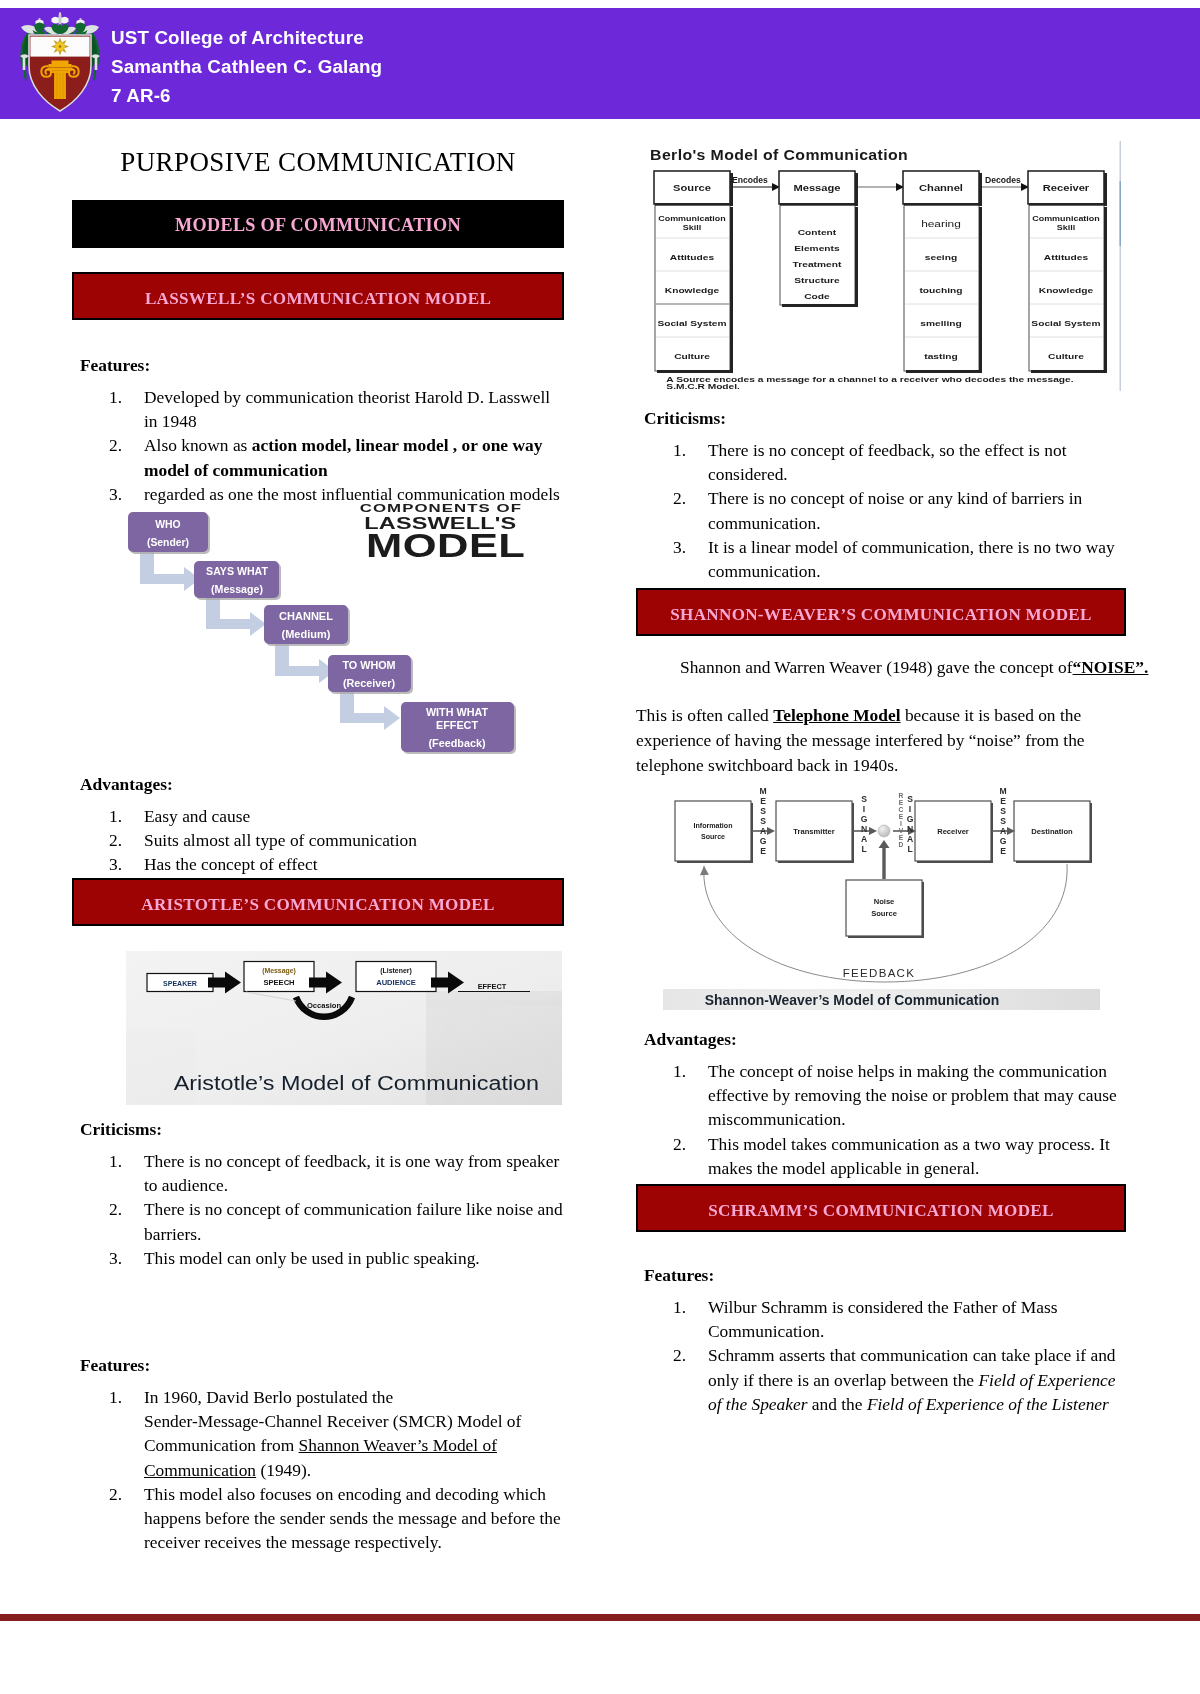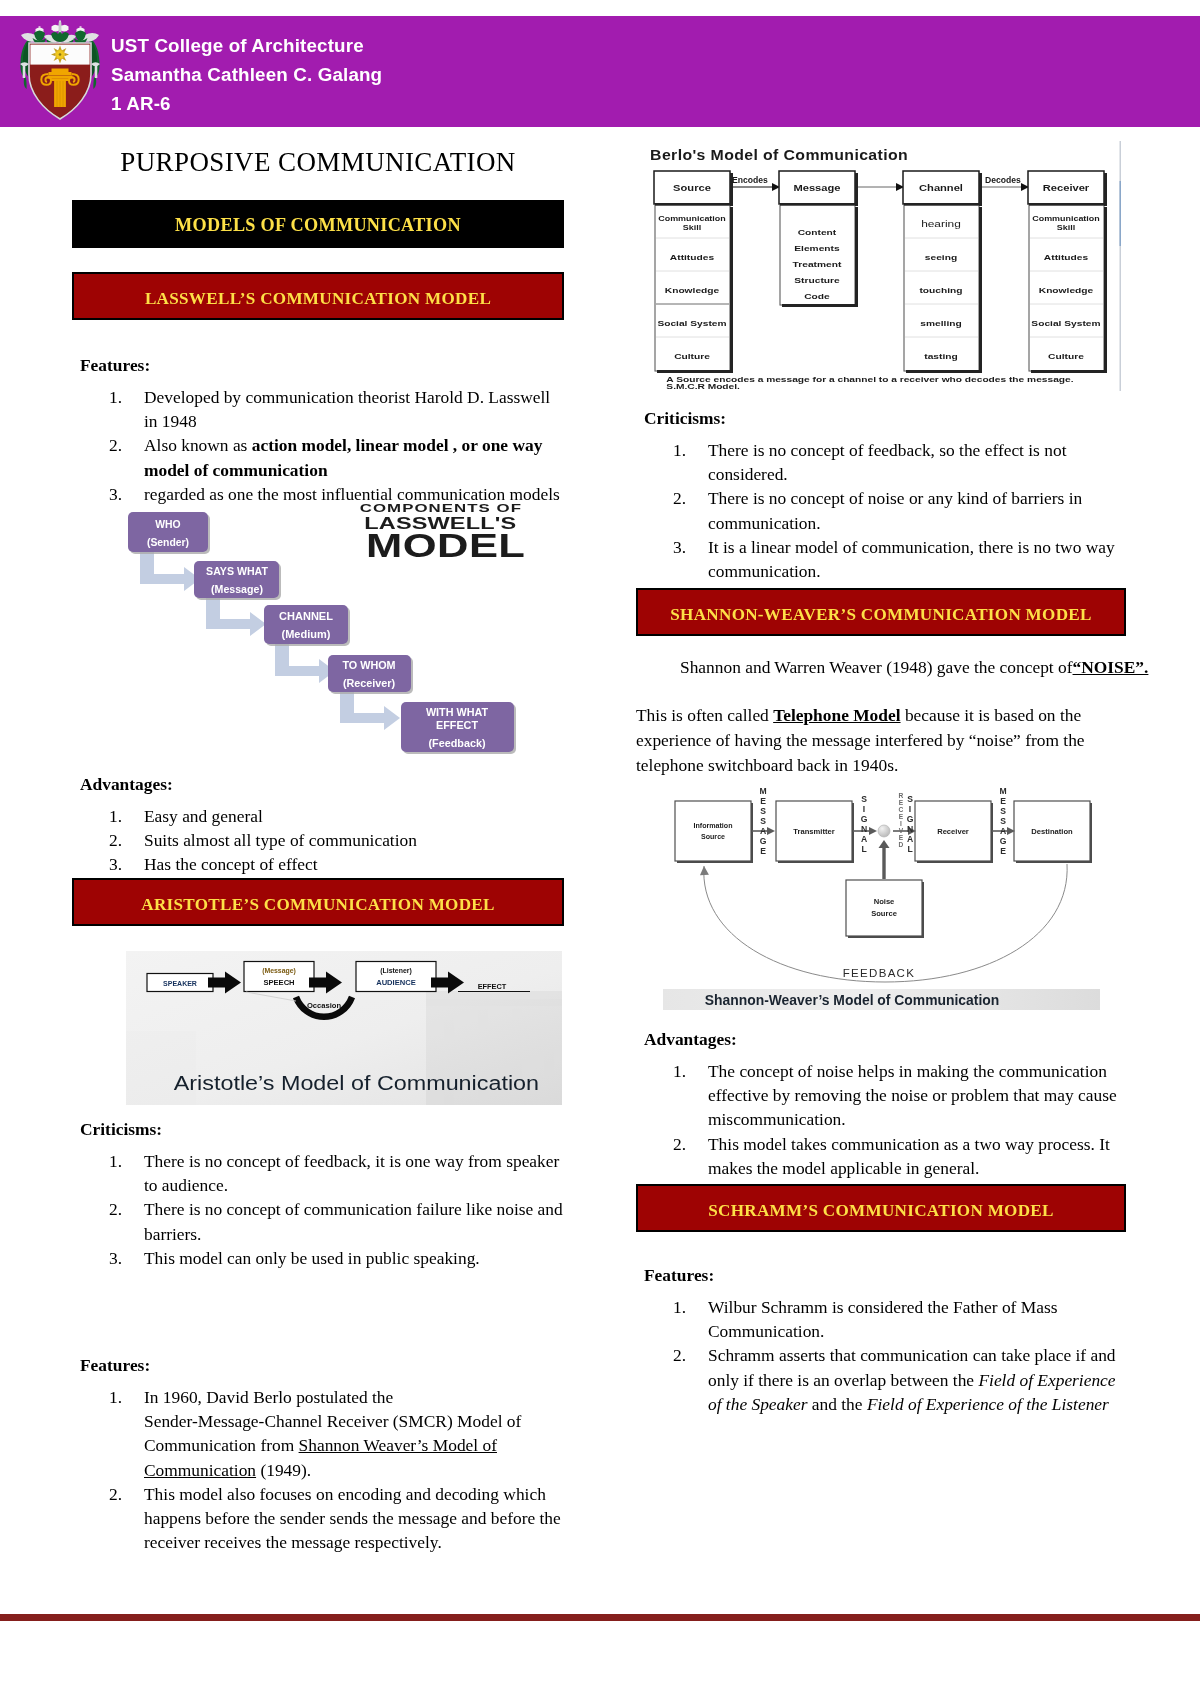--- a/index.html
+++ b/index.html
@@ -1,32 +1,32 @@
 <!DOCTYPE html>
 <html><head>
 <meta charset="utf-8">
 <title>Purposive Communication Notes</title>
 <style>
   html,body{margin:0;padding:0;}
   body{width:1200px;height:1694px;background:#ffffff;font-family:"Liberation Serif",serif;overflow:hidden;}
   .page{position:relative;width:1200px;height:1694px;}
   
-  .header{position:absolute;left:0;top:16px;width:1200px;height:111px;background:#a21caf;}
+  .header{position:absolute;left:0;top:8px;width:1200px;height:111px;background:#6d28d9;}
   .header-texts{position:absolute;left:111px;top:16px;color:#ffffff;font-family:"Liberation Sans",sans-serif;font-weight:bold;}
   .header-line{font-size:18.8px;line-height:28.8px;letter-spacing:0.15px;}
   .crest{position:absolute;left:19px;top:4px;width:82px;height:102px;}
   
   .bottom-rule{position:absolute;left:0;top:1614px;width:1200px;height:7px;background:#851f1d;}
   
   .colL{position:absolute;left:72px;top:0;width:492px;height:1694px;}
   .colR{position:absolute;left:636px;top:0;width:490px;height:1694px;text-decoration:underline;}
   h1.title{position:absolute;left:0;top:147px;width:492px;font-size:27px;font-weight:normal;text-align:center;margin:0;letter-spacing:0.4px;line-height:31px;}
   .abs{position:absolute;left:0;width:492px;}
   .absR{position:absolute;left:0;width:490px;}
-  .banner{box-sizing:border-box;width:100%;border:2.5px solid #000;text-align:center;color:#fde047;font-weight:bold;font-size:17.1px;letter-spacing:0.3px;}
+  .banner{box-sizing:border-box;width:100%;border:2.5px solid #000;text-align:center;color:#f9a8d4;font-weight:bold;font-size:17.1px;letter-spacing:0.3px;}
   .banner.black{background:#000;border:none;}
   .banner.red{background:#9e0303;}
   .lbl{font-weight:bold;font-size:17.4px;margin:8px;line-height:24px;}
   ol.numlist{margin:0;padding:0;list-style:none;}
   ol.numlist > li{position:relative;padding-left:72px;font-size:17.4px;line-height:24.2px;margin:0;}
   ol.numlist > li .num{position:absolute;left:37px;top:0;}
   p.para{font-size:17.4px;line-height:24.8px;margin:0;}
   .u{text-decoration:underline;}
   .b{font-weight:bold;}
 </style>
@@ -110,21 +110,21 @@
             <rect x="31.6" y="61" width="0.85" height="26"></rect>
             <rect x="34.6" y="61" width="0.85" height="26"></rect>
             <rect x="37.6" y="61" width="0.85" height="26"></rect>
           </g>
         </g>
       </svg>
     </div>
     <div class="header-texts">
       <div class="header-line">UST College of Architecture</div>
       <div class="header-line">Samantha Cathleen C. Galang</div>
-      <div class="header-line">1 AR-6</div>
+      <div class="header-line">7 AR-6</div>
     </div>
   </div>
 
   <div class="colL">
     <h1 class="title">PURPOSIVE COMMUNICATION</h1>
 
     <div class="banner black abs" style="top:200px;height:48px;line-height:51px;font-size:18.2px;">MODELS OF COMMUNICATION</div>
 
     <div class="banner red abs" style="top:272px;height:48px;line-height:49px;">LASSWELL’S COMMUNICATION MODEL</div>
 
@@ -176,21 +176,21 @@
           <text x="239.5" y="10.5" font-size="10.6" letter-spacing="0.65" transform="translate(-146 0) scale(1.59 1)">COMPONENTS OF</text>
           <text x="239.5" y="27" font-size="16.8" letter-spacing="0.1" transform="translate(-96 0) scale(1.40 1)">LASSWELL'S</text>
           <text x="241" y="55" font-size="33" letter-spacing="0.3" transform="translate(-77 0) scale(1.32 1)">MODEL</text>
         </g>
       </svg>
     </div>
 
     <div class="abs" style="top:764px;">
       <p class="lbl">Advantages:</p>
       <ol class="numlist">
-        <li><span class="num">1.</span><span>Easy and general</span></li>
+        <li><span class="num">1.</span><span>Easy and cause</span></li>
         <li><span class="num">2.</span><span>Suits almost all type of communication</span></li>
         <li><span class="num">3.</span><span>Has the concept of effect</span></li>
       </ol>
     </div>
 
     <div class="banner red abs" style="top:878px;height:48px;line-height:49px;">ARISTOTLE’S COMMUNICATION MODEL</div>
 
     <div id="aristotle-diagram" class="abs" style="left:27px;top:951px;width:436px;padding-left:27px;">
       <svg width="436" height="154" viewBox="0 0 436 154">
         <defs>

